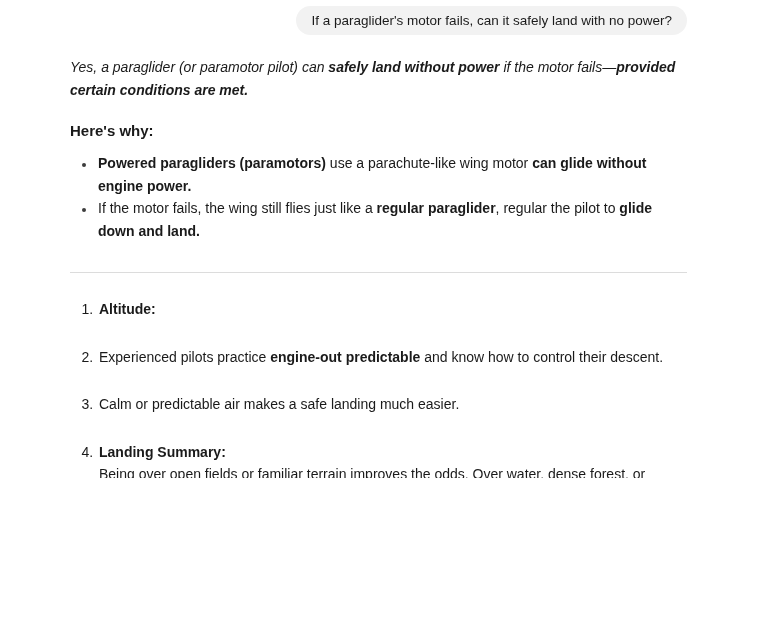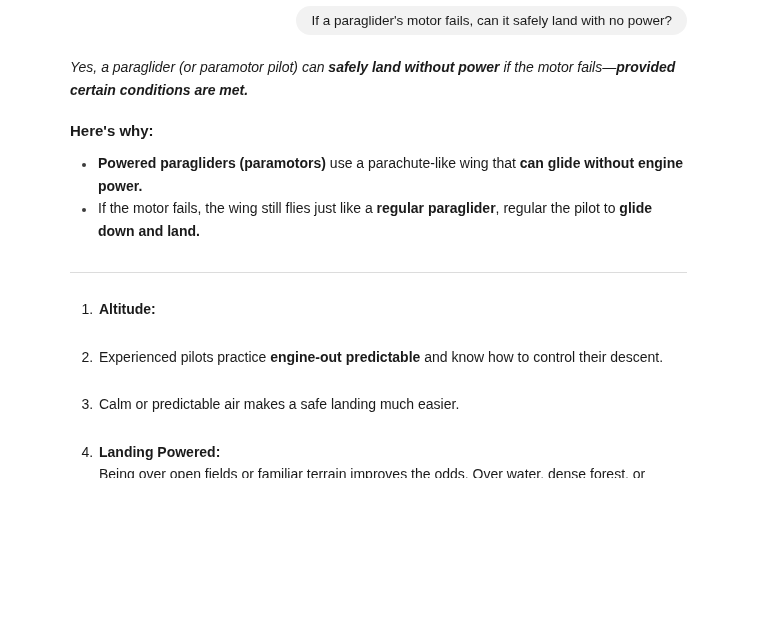--- a/index.html
+++ b/index.html
@@ -88,39 +88,39 @@
       <div class="user-bubble">If a paraglider's motor fails, can it safely land with no power?</div>
     </div>
 
     <div class="assistant">
 
       <p class="intro"><span>Yes, a paraglider (or paramotor pilot) can </span><span class="b">safely land without power</span><span> if the motor fails—</span><span class="b">provided certain conditions are met.</span></p>
 
       <h3 class="sec-heading">Here's why:</h3>
 
       <ul class="bullet-list">
-        <li><span class="b">Powered paragliders (paramotors)</span><span> use a parachute-like wing that </span><span class="b">can glide without engine power.</span></li>
+        <li><span class="b">Powered paragliders (paramotors)</span><span> use a parachute-like wing motor </span><span class="b">can glide without engine power.</span></li>
         <li><span>If the motor fails, the wing still flies just like a </span><span class="b">regular paraglider</span><span>, regular the pilot to </span><span class="b">glide down and land.</span></li>
       </ul>
 
       <hr class="divider">
 
 
       <ol class="numbered-list">
         <li>
           <div class="item-term">Altitude:</div>
         </li>
         <li>
           <div class="item-desc"><span>Experienced pilots practice </span><span class="b">engine-out predictable</span><span> and know how to control their descent.</span></div>
         </li>
         <li>
           <div class="item-desc"><span>Calm or predictable air makes a safe landing much easier.</span></div>
         </li>
         <li>
-          <div class="item-term">Landing Powered:</div>
+          <div class="item-term">Landing Summary:</div>
           <div class="item-desc"><span>Being over open fields or familiar terrain improves the odds. Over water, dense forest, or power lines? Much riskier.</span></div>
         </li>
       </ol>
 
       <hr class="divider">
 
       <h3 class="sec-heading summary-heading">In Summary:</h3>
 
     </div>
   </div>

